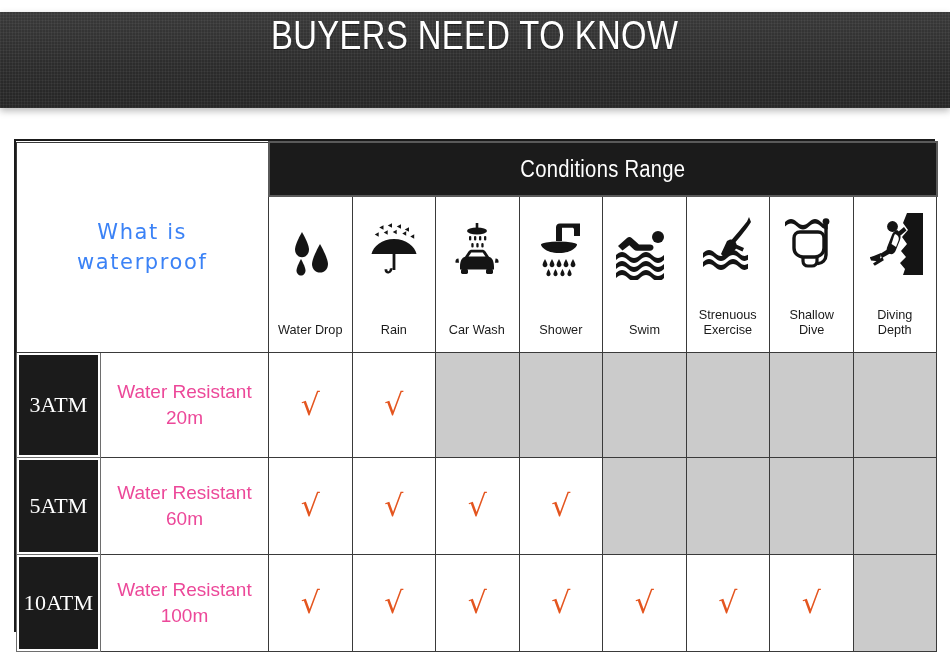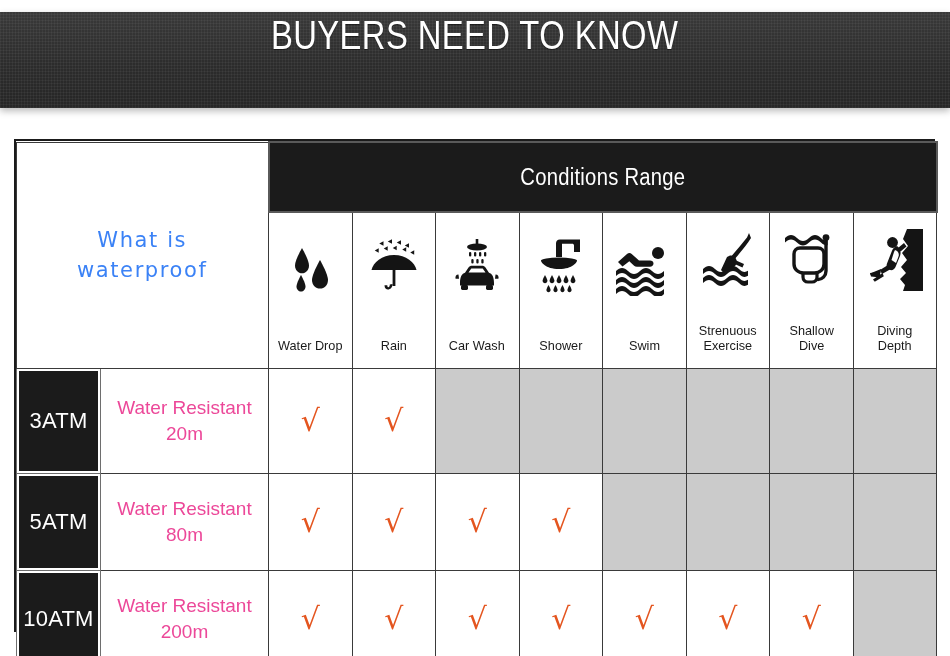--- a/index.html
+++ b/index.html
@@ -55,21 +55,21 @@
     background: #ffffff;
   }
   table.spec {
     border-collapse: collapse;
     table-layout: fixed;
     width: 100%;
     height: 100%;
   }
   table.spec td {
     border: 1px solid #3a3a3a;
-    padding: 8px;
+    padding: 0;
     text-align: center;
     vertical-align: middle;
     background: #ffffff;
   }
 
   
   .col-atm    { width: 84px; }
   .col-desc   { width: 168px; }
   .col-cond   { width: 83.5px; }
 
@@ -140,21 +140,21 @@
   }
   .atm-block {
     background: #1b1b1b;
     color: #ffffff;
     width: 100%;
     height: 100%;
     min-height: 90px;
     display: flex;
     align-items: center;
     justify-content: center;
-    font-family: Liberation Sans, sans-serif;
+    font-family: Liberation Serif, serif;
     font-size: 22px;
     letter-spacing: 0.2px;
     box-sizing: border-box;
   }
 
   
   .desc-cell {
     font-family: "Liberation Sans", sans-serif;
     font-size: 19px;
     color: #ec4899;
@@ -406,39 +406,39 @@
         <td class="cell-grey"></td>
         <td class="cell-grey"></td>
       </tr>
 
       <tr class="row-2">
         <td class="atm-cell">
           <div class="atm-block">5ATM</div>
         </td>
         <td class="desc-cell">
           <div>Water Resistant</div>
-          <div>80m</div>
+          <div>60m</div>
         </td>
         <td><span class="cell-check">√</span></td>
         <td><span class="cell-check">√</span></td>
         <td><span class="cell-check">√</span></td>
         <td><span class="cell-check">√</span></td>
         <td class="cell-grey"></td>
         <td class="cell-grey"></td>
         <td class="cell-grey"></td>
         <td class="cell-grey"></td>
       </tr>
 
       <tr class="row-3">
         <td class="atm-cell">
           <div class="atm-block">10ATM</div>
         </td>
         <td class="desc-cell">
           <div>Water Resistant</div>
-          <div>200m</div>
+          <div>100m</div>
         </td>
         <td><span class="cell-check">√</span></td>
         <td><span class="cell-check">√</span></td>
         <td><span class="cell-check">√</span></td>
         <td><span class="cell-check">√</span></td>
         <td><span class="cell-check">√</span></td>
         <td><span class="cell-check">√</span></td>
         <td><span class="cell-check">√</span></td>
         <td class="cell-grey"></td>
       </tr>

